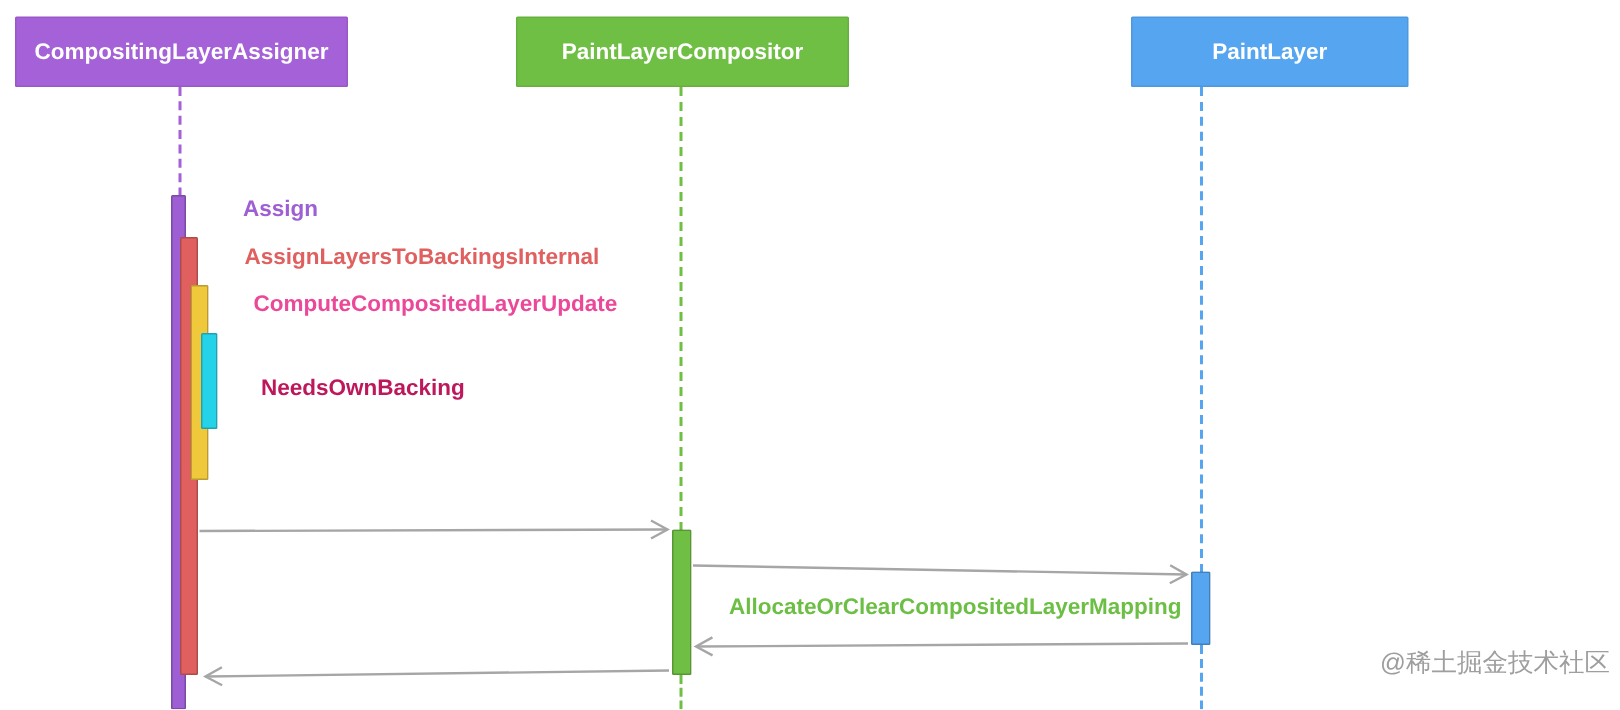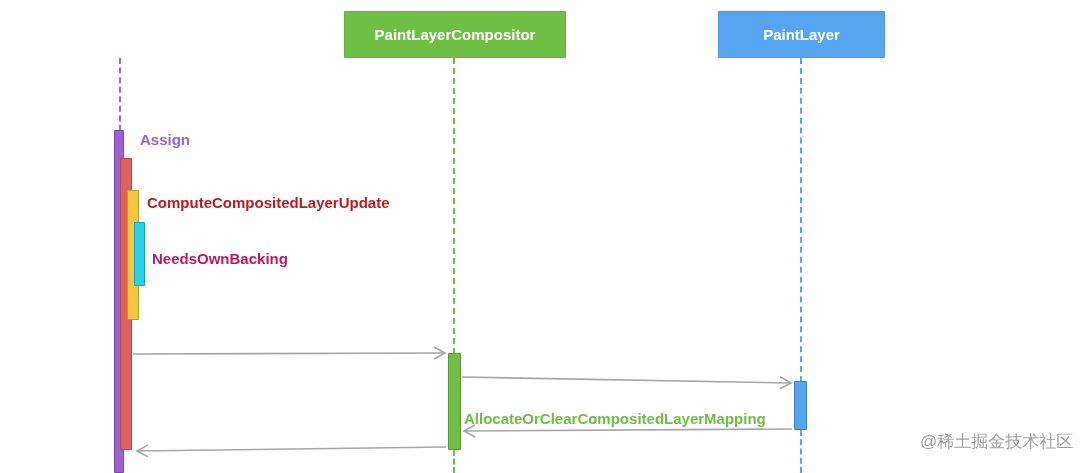--- a/index.html
+++ b/index.html
@@ -22,21 +22,21 @@
     align-items: center;
     justify-content: center;
     color: #ffffff;
     font-weight: bold;
     font-size: 15px;
     border-radius: 1px;
     box-shadow: inset 0 0 0 1px rgba(0,0,0,0.08);
   }
   .p1 { left: 10px;  width: 222px; }
   .p2 { left: 344px; width: 222px; }
-  .p3 { left: 718px; width: 167px; }
+  .p3 { left: 754px; width: 185px; }
 
   .lifeline {
     position: absolute;
     width: 0;
     border-left: 2px dashed #999;
   }
   .ll1a { left: 119px; top: 58px; height: 73px; }
   .ll2a { left: 453px; top: 58px; height: 296px; }
   .ll2b { left: 453px; top: 450px; height: 23px; }
   .ll3a { left: 800px; top: 58px; height: 324px; }
@@ -52,26 +52,27 @@
   .act-yellow { left: 127px; top: 190px; width: 12px; height: 130px; }
   .act-cyan   { left: 134px; top: 222px; width: 11px; height: 64px;  }
   .act-green  { left: 448px; top: 353px; width: 13px; height: 97px;  }
   .act-blue   { left: 794px; top: 381px; width: 13px; height: 49px;  }
 
   .msg-label {
     position: absolute;
     font-weight: bold;
     font-size: 15px;
     white-space: nowrap;
+    margin-left: 22px;
   }
   .lbl-assign   { left: 140px; top: 131px; }
   .lbl-albi     { left: 141px; top: 163px; }
   .lbl-cclu     { left: 147px; top: 194px; }
   .lbl-nob      { left: 152px; top: 250px; }
-  .lbl-aoclm    { left: 464px; top: 410px; }
+  .lbl-aoclm    { left: 464px; top: 396px; }
   .lbl-eclm     { left: 816px; top: 397px; }
 
   .arrows {
     position: absolute;
     left: 0; top: 0;
     width: 1080px;
     height: 473px;
     pointer-events: none;
   }
 
@@ -109,27 +110,31 @@
     <line x1="446" y1="447" x2="137" y2="451" stroke-width="1.6" marker-end="url(#openArrowRev)" stroke="#a6a6a6"></line>
   </svg>
 
   <div class="activation act-purple" style="background: rgb(157, 95, 211);"></div>
   <div class="activation act-red" style="background: rgb(224, 96, 96);"></div>
   <div class="activation act-yellow" style="background: rgb(240, 200, 60);"></div>
   <div class="activation act-cyan" style="background: rgb(37, 211, 232);"></div>
   <div class="activation act-green" style="background: rgb(112, 191, 69);"></div>
   <div class="activation act-blue" style="background: rgb(85, 165, 240);"></div>
 
+  <div class="participant p1" style="background: rgb(165, 97, 216);">
+    <span>CompositingLayerAssigner</span>
+  </div>
   <div class="participant p2" style="background: rgb(112, 191, 69);">
     <span>PaintLayerCompositor</span>
   </div>
   <div class="participant p3" style="background: rgb(85, 165, 240);">
     <span>PaintLayer</span>
   </div>
 
   <span class="msg-label lbl-assign" style="color: rgb(157, 95, 211);">Assign</span>
-  <span class="msg-label lbl-cclu" style="color: #b91c1c;">ComputeCompositedLayerUpdate</span>
+  <span class="msg-label lbl-albi" style="color: rgb(224, 96, 96);">AssignLayersToBackingsInternal</span>
+  <span class="msg-label lbl-cclu" style="color: #ec4899;">ComputeCompositedLayerUpdate</span>
   <span class="msg-label lbl-nob" style="color: #be185d;">NeedsOwnBacking</span>
   <span class="msg-label lbl-aoclm" style="color: rgb(108, 191, 68);">AllocateOrClearCompositedLayerMapping</span>
 
   <span class="watermark" style="color: rgb(158, 158, 158);">@稀土掘金技术社区</span>
 
 </div>
 
 </body></html>

